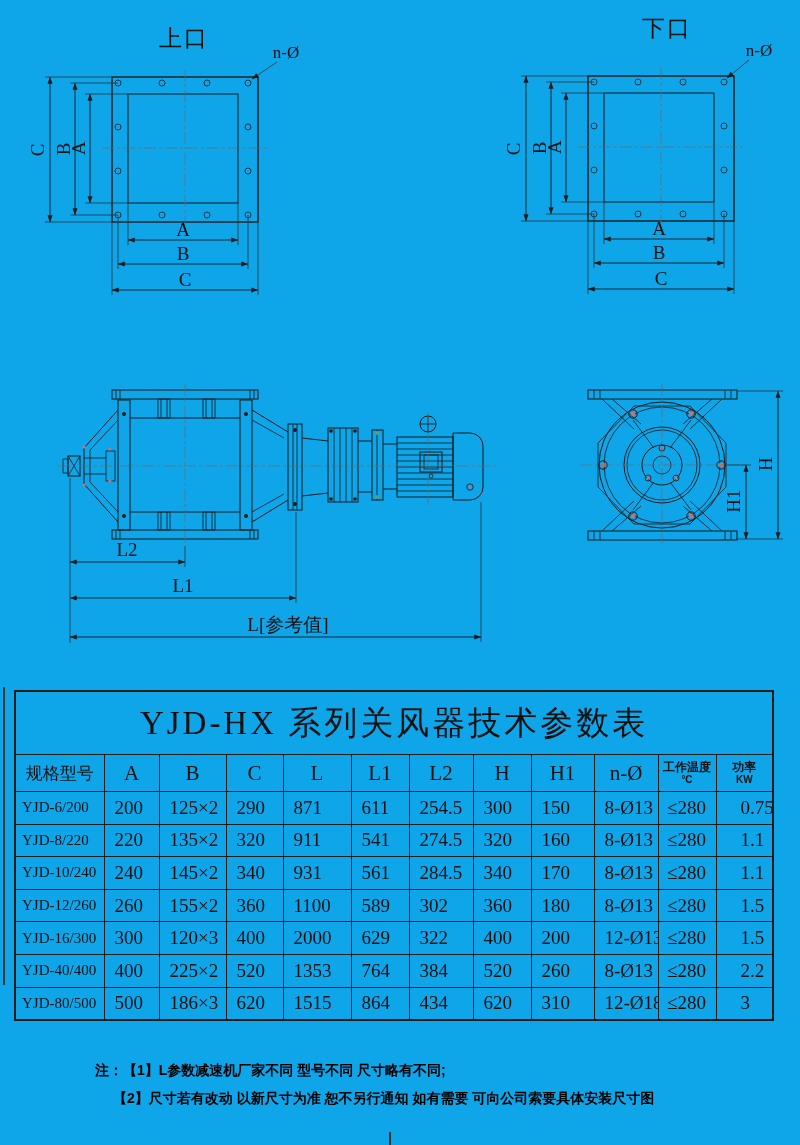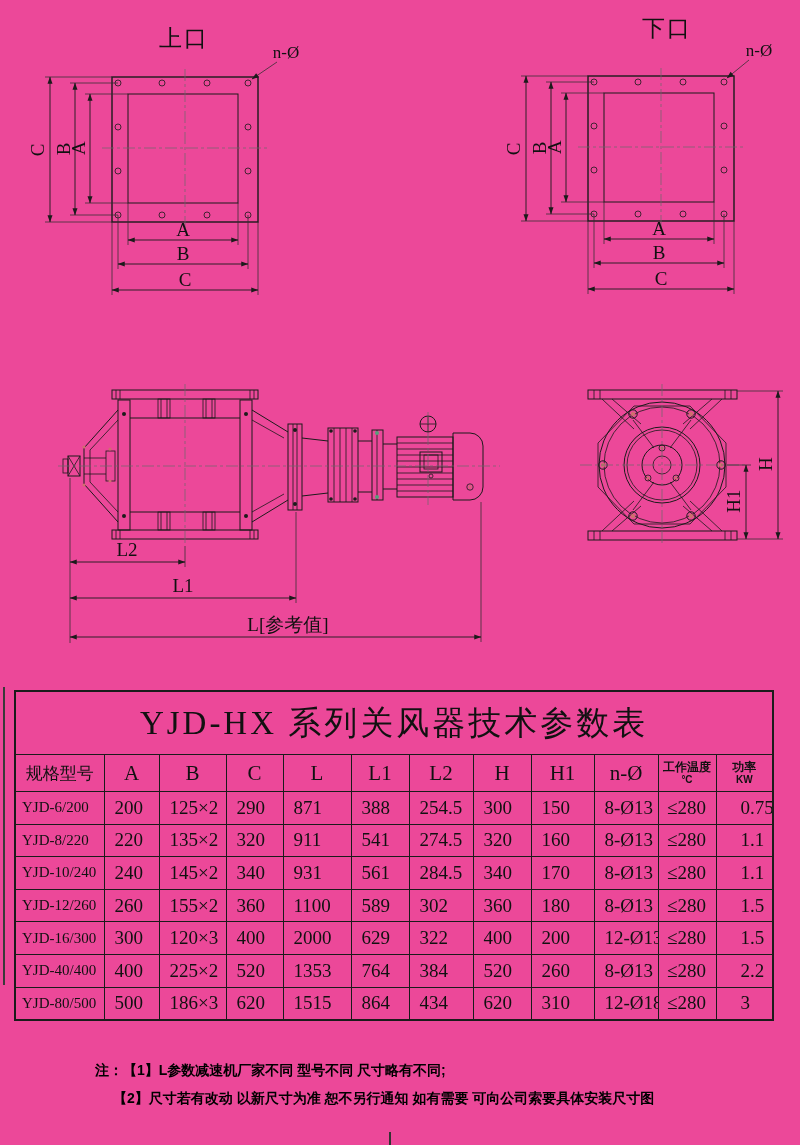--- a/index.html
+++ b/index.html
@@ -1,16 +1,16 @@
 <!DOCTYPE html>
 <html><head>
 <meta charset="utf-8">
 <style>
   html,body{margin:0;padding:0;background:#e8e8e8;}
-  .page{position:relative;width:800px;height:1145px;background:#ec4899;overflow:hidden;
+  .page{position:relative;width:800px;height:1145px;background:#0ea5e9;overflow:hidden;
         font-family:"Liberation Serif", serif;color:#111;}
   svg{position:absolute;left:0;top:0;}
   
   .ln {stroke:#1b1b1b;stroke-width:1;fill:none;}
   .lnt{stroke:#1b1b1b;stroke-width:1.4;fill:none;}
   .lnl{stroke:#1b1b1b;stroke-width:.8;fill:none;}
   .cl {stroke:#6a6a6a;stroke-width:.7;fill:none;stroke-dasharray:12 3 3 3;}
   .dl {stroke:#2e2e2e;stroke-width:.75;fill:none;}
   .dim{stroke:#1b1b1b;stroke-width:.9;fill:none;}
   .ar {fill:#1b1b1b;stroke:none;}
@@ -356,21 +356,21 @@
             </th>
           </tr>
     </thead>
     <tbody>
           <tr>
             <td class="c0">YJD-6/200</td>
             <td class="c1">200</td>
             <td class="c2">125×2</td>
             <td class="c3">290</td>
             <td class="c4">871</td>
-            <td class="c5">388</td>
+            <td class="c5">611</td>
             <td class="c6">254.5</td>
             <td class="c7">300</td>
             <td class="c8">150</td>
             <td class="c9">8-Ø13</td>
             <td class="c10">≤280</td>
             <td class="c11">0.75</td>
           </tr>
           <tr>
             <td class="c0">YJD-8/220</td>
             <td class="c1">220</td>

